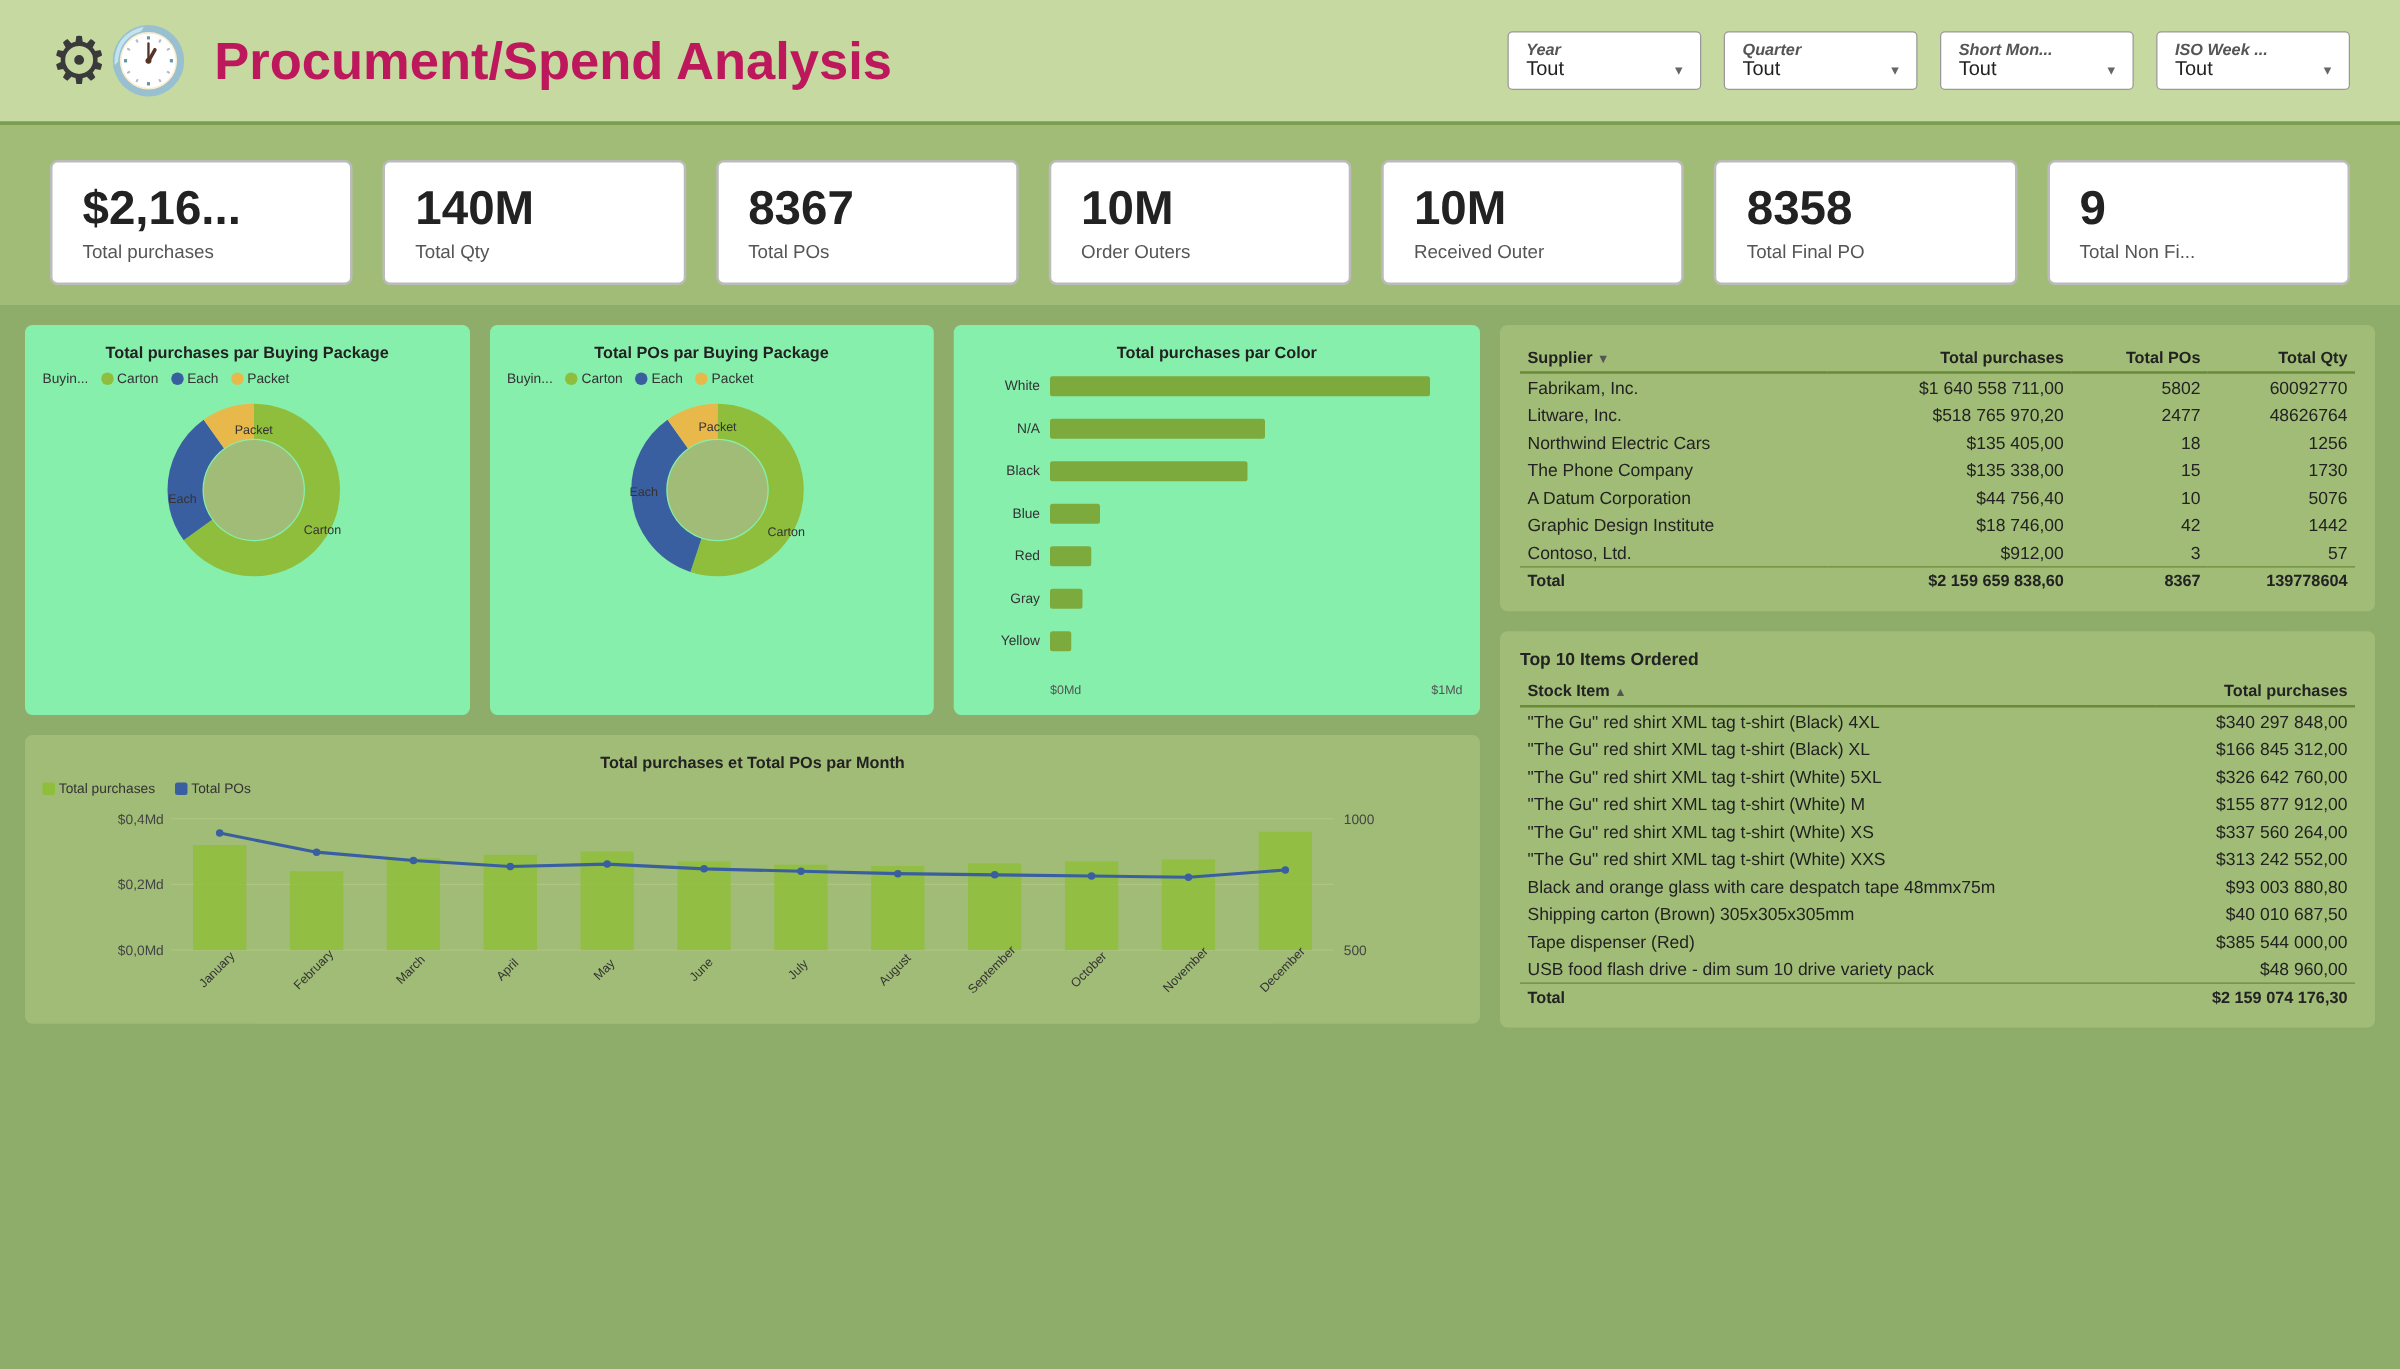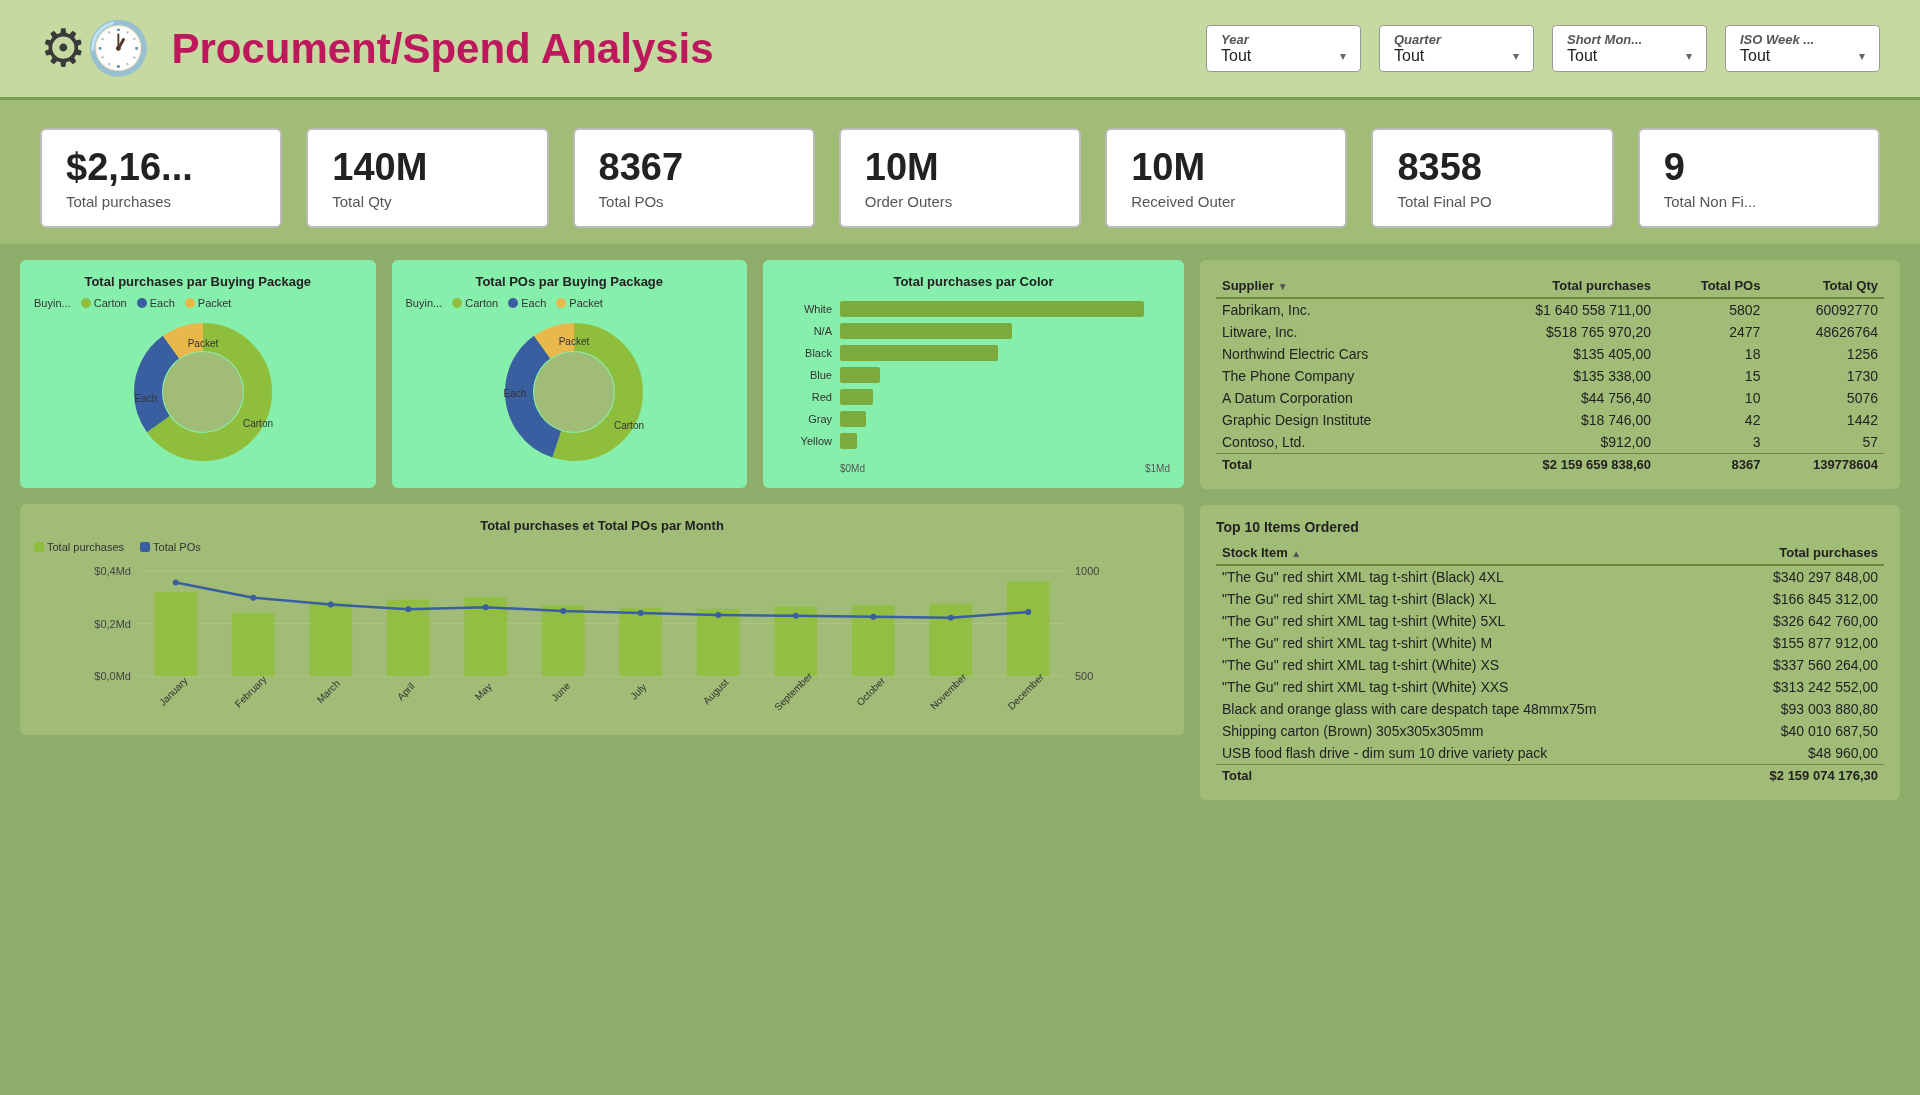--- a/index.html
+++ b/index.html
@@ -148,21 +148,21 @@
       margin: 0 auto;
     }
 
     
     .color-chart {
       padding: 4px 0;
     }
     .color-bar-row {
       display: flex;
       align-items: center;
-      margin-bottom: 6px;
+      margin-bottom: 18px;
       font-size: 11px;
       color: #333;
     }
     .color-bar-label {
       width: 55px;
       text-align: right;
       margin-right: 8px;
       font-size: 11px;
     }
     .color-bar-track {
@@ -602,20 +602,24 @@
   </tr>
             <tr>
     <td>Black and orange glass with care despatch tape 48mmx75m</td>
     <td>$93 003 880,80</td>
   </tr>
             <tr>
     <td>Shipping carton (Brown) 305x305x305mm</td>
     <td>$40 010 687,50</td>
   </tr>
             <tr>
+    <td>Tape dispenser (Red)</td>
+    <td>$385 544 000,00</td>
+  </tr>
+            <tr>
     <td>USB food flash drive - dim sum 10 drive variety pack</td>
     <td>$48 960,00</td>
   </tr>
             <tr class="total-row">
   <td><strong>Total</strong></td>
   <td><strong>$2 159 074 176,30</strong></td>
 </tr>
           </tbody>
       </table>
     </div>

